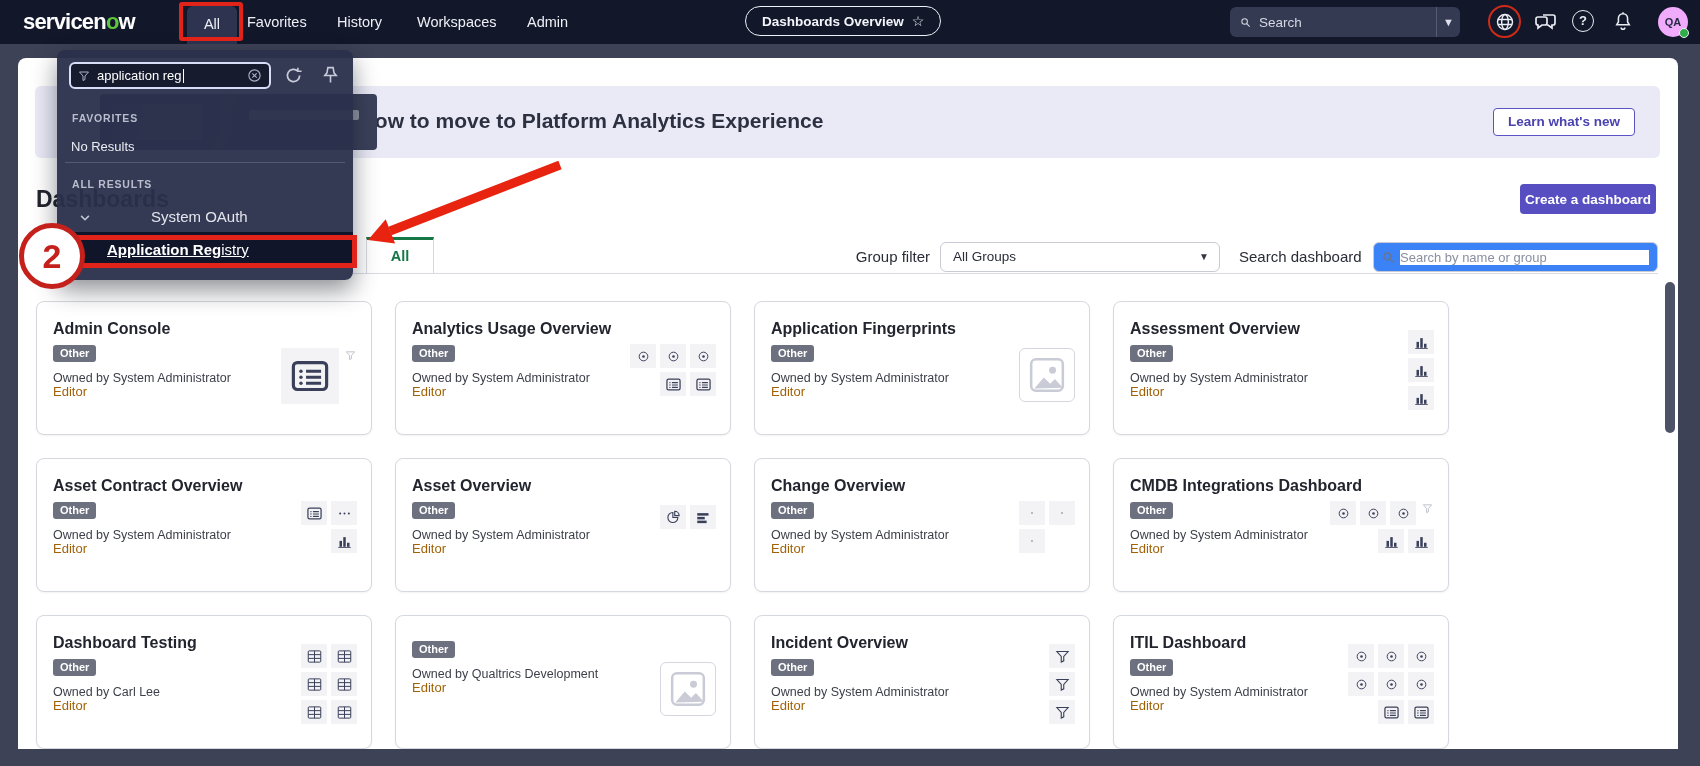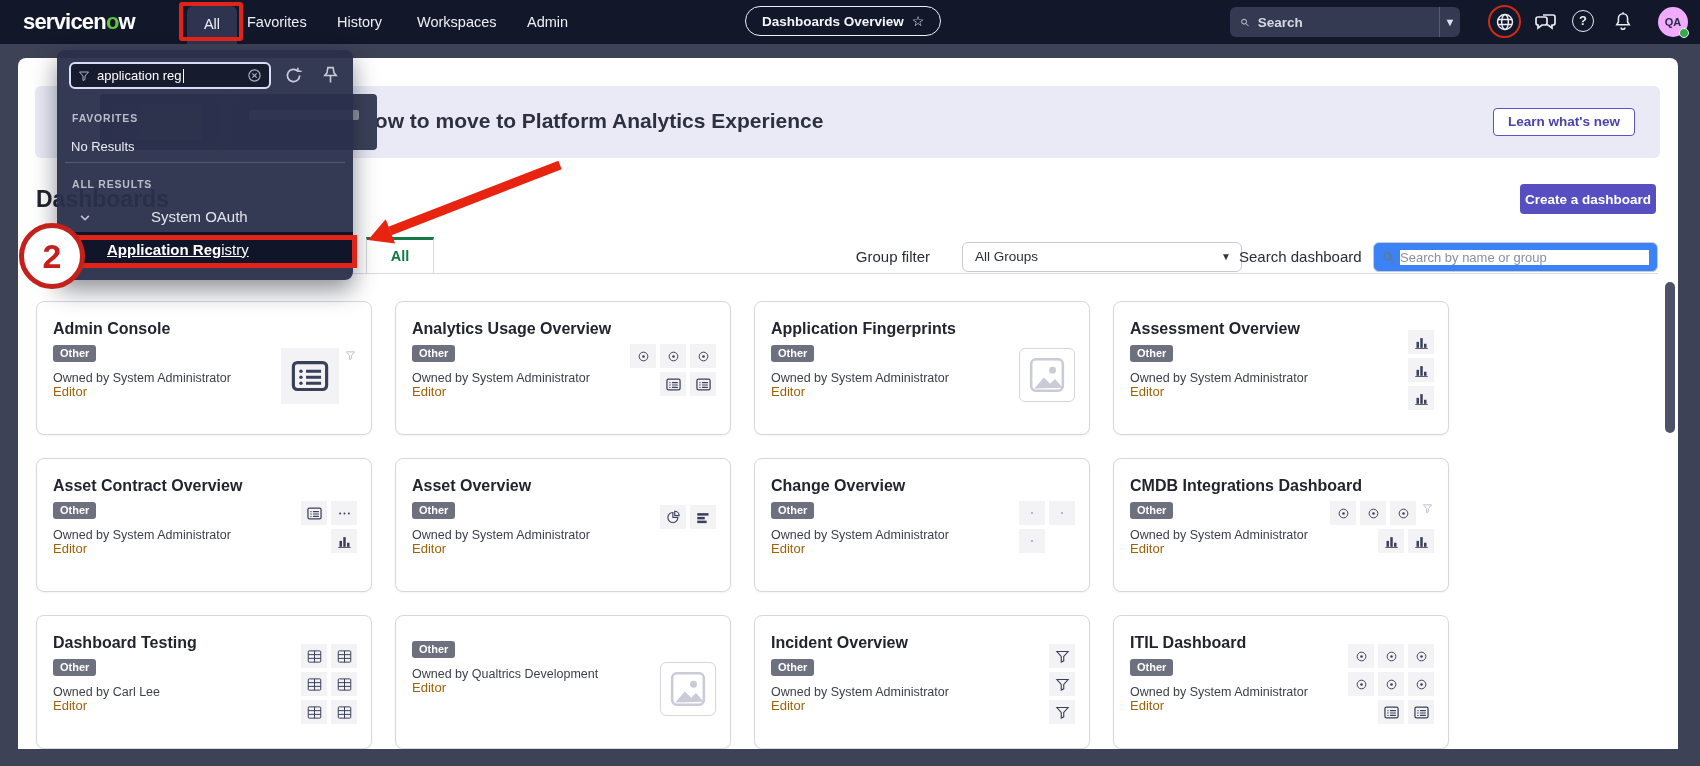--- a/index.html
+++ b/index.html
@@ -13,21 +13,21 @@
   
   .nav { position:absolute; left:0; top:0; width:1700px; height:44px; background:#12172a; z-index:20; }
   .logo { position:absolute; left:23px; top:0; height:44px; line-height:44px; font-size:22px; font-weight:bold; letter-spacing:-0.8px; color:#fdfdfe; }
   .logo .green { color:#5fc73d; }
   .nav-tab-all { position:absolute; left:187px; top:6px; width:50px; height:38px; background:#2e3450; border-radius:6px 6px 0 0; color:#f0f1f6; font-size:14.5px; text-align:center; line-height:36px; }
   .nav-item { position:absolute; top:0; height:44px; line-height:44px; color:#eef0f6; font-size:14.5px; cursor:default; }
   .pill { position:absolute; left:745px; top:6px; height:30px; padding:0 16px; border:1.5px solid #eef0f7; border-radius:16px; display:flex; align-items:center; color:#f4f5fa; font-size:13.5px; font-weight:bold; }
   .pill .star { font-weight:normal; font-size:14px; margin-left:8px; color:#eef0f7; }
   .nav-search { position:absolute; left:1230px; top:7px; width:230px; height:30px; background:#343a52; border-radius:6px; display:flex; align-items:center; }
   .nav-search svg { width:15px; height:15px; margin-left:10px; color:#d6d9e4; }
-  .nav-search input { flex:1; background:transparent; border:none; outline:none; color:#d6d9e4; font-size:13.5px; margin-left:8px; font-family:inherit;font-weight:bold; }
+  .nav-search input { flex:1; background:transparent; border:none; outline:none; color:#d6d9e4; font-size:13.5px; margin-left:8px; font-family:inherit; }
   .nav-search input::placeholder { color:#d6d9e4; }
   .nav-search .seg { width:32px; height:30px; border-left:1px solid #555b73; display:flex; align-items:center; justify-content:center; color:#dfe2ec; font-size:11px; }
   .nav-icon { position:absolute; top:10px; width:24px; height:24px; color:#e9ebf2; }
   .nav-icon svg { width:100%; height:100%; }
   .globe-wrap { position:absolute; left:1488px; top:5px; width:33px; height:33px; border:2.5px solid #d02a18; border-radius:50%; display:flex; align-items:center; justify-content:center; }
   .globe-wrap svg { width:20px; height:20px; color:#eceef5; }
   .help-circle { position:absolute; left:1572px; top:10px; width:22px; height:22px; border:1.6px solid #e9ebf2; border-radius:50%; color:#e9ebf2; font-size:13px; font-weight:bold; text-align:center; line-height:19px; }
   .avatar { position:absolute; left:1658px; top:7px; width:30px; height:30px; border-radius:50%; background:#f0abfc; color:#262b45; font-size:11px; font-weight:bold; display:flex; align-items:center; justify-content:center; }
   .avatar .presence { position:absolute; right:-1px; bottom:-1px; width:10px; height:10px; background:#32ab49; border:1.6px solid #eceef5; border-radius:50%; }
   
@@ -38,21 +38,21 @@
   .banner-img { position:absolute; left:65px; top:8px; width:277px; height:56px; border-radius:4px; z-index:2;
     background:linear-gradient(100deg,#3d4360 0%,#4a5068 45%,#3a4059 100%); overflow:hidden; }
   .banner-img::before { content:""; position:absolute; left:12px; top:10px; width:90px; height:36px; background:rgba(255,255,255,0.14); border-radius:3px; }
   .banner-img::after { content:""; position:absolute; right:18px; top:16px; width:110px; height:10px; background:rgba(255,255,255,0.45); border-radius:2px; }
   .learn-btn { position:absolute; right:25px; top:22px; height:28px; padding:0 14px; background:#ffffff; border:1px solid #5a52c5; border-radius:4px; color:#4a43ae; font-size:13.5px; font-weight:bold; line-height:26px; }
   .page-title { position:absolute; left:18px; top:128px; font-size:23px; font-weight:bold; color:#22252e; }
   .create-btn { position:absolute; left:1502px; top:126px; width:136px; height:30px; background:#564ec1; border:none; border-radius:4px; color:#ffffff; font-size:13.5px; font-weight:bold; }
   .tab-all { position:absolute; left:348px; top:179px; width:68px; height:37px; background:#ffffff; border-top:3px solid #157845; border-left:1px solid #d6d8e0; border-right:1px solid #d6d8e0; color:#157845; font-size:14.5px; font-weight:bold; text-align:center; line-height:32px; }
   .toolbar-divider { position:absolute; left:18px; top:215px; width:1622px; height:1px; background:#d9dbe3; }
   .gf-label { position:absolute; left:790px; top:190px; width:122px; text-align:right; font-size:15px; color:#2a2d37; font-weight:500; }
-  .gf-select { position:absolute; left:944px; top:184px; width:280px; height:30px; background:#fff; border:1px solid #c8cad4; border-radius:6px; font-size:13.5px; color:#2a2d37; line-height:28px; padding:0 12px; }
+  .gf-select { position:absolute; left:922px; top:184px; width:280px; height:30px; background:#fff; border:1px solid #c8cad4; border-radius:6px; font-size:13.5px; color:#2a2d37; line-height:28px; padding:0 12px; }
   .gf-select .dd { position:absolute; right:10px; top:0; font-size:10px; color:#33363f; }
   .sd-label { position:absolute; left:1221px; top:190px; width:130px; font-size:15px; color:#2a2d37; font-weight:500; }
   .sd-input { position:absolute; left:1355px; top:184px; width:285px; height:30px; background:#3b82f6; border:1px solid #c8cad4; border-radius:6px; display:flex; align-items:center; padding:0 8px; }
   .sd-input svg { width:13px; height:13px; color:#6e7383; flex:none; }
   .sd-input input { flex:1; border:none; outline:none; font-size:13px; color:#2a2d37; margin-left:5px; font-family:inherit; }
   .sd-input input::placeholder { color:#8b8fa0; }
   .scroll-thumb { position:absolute; left:1647px; top:224px; width:10px; height:151px; background:#4d5266; border-radius:5px; }
   
   .grid { position:absolute; left:18px; top:243px; display:grid; grid-template-columns:repeat(4,336px); grid-auto-rows:134px; gap:23px 23px; }
   .card { position:relative; background:#fff; border:1px solid #d6d8e0; border-radius:8px; box-shadow:0 1px 2px rgba(30,34,60,0.06); padding:18px 16px; }

